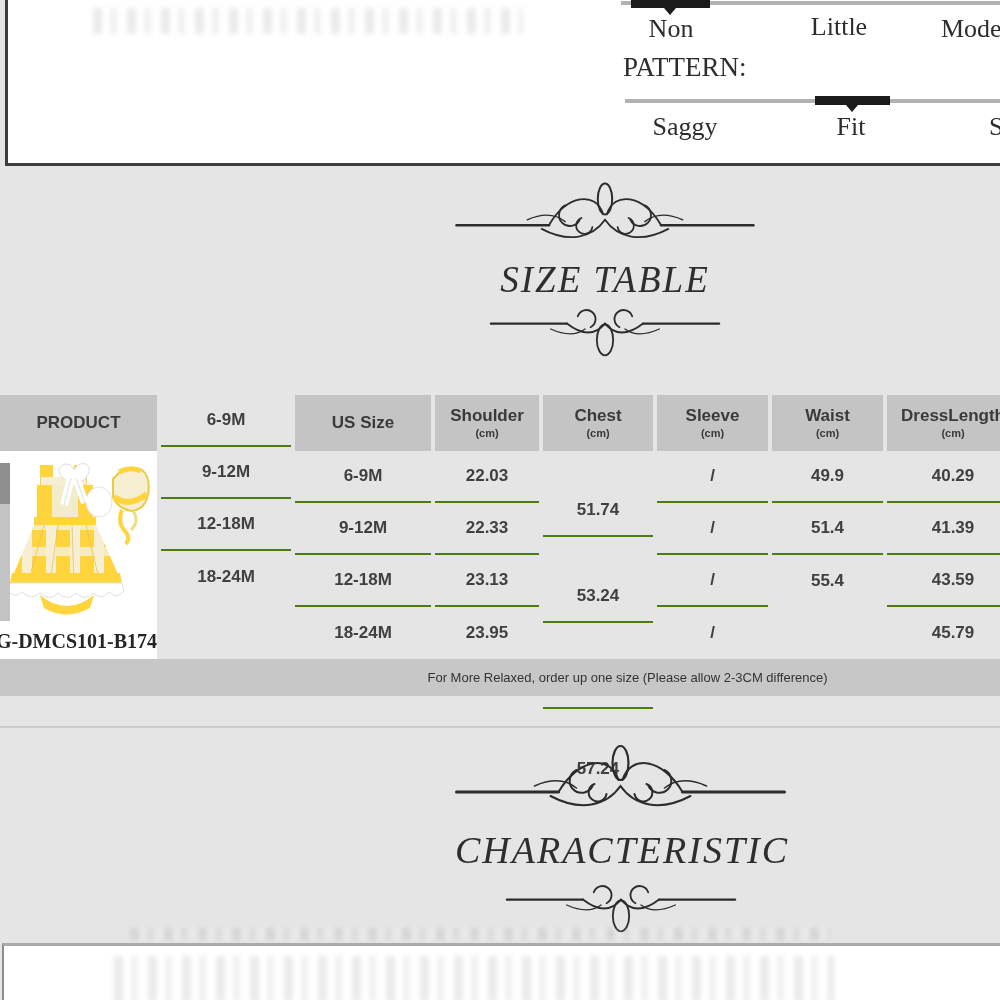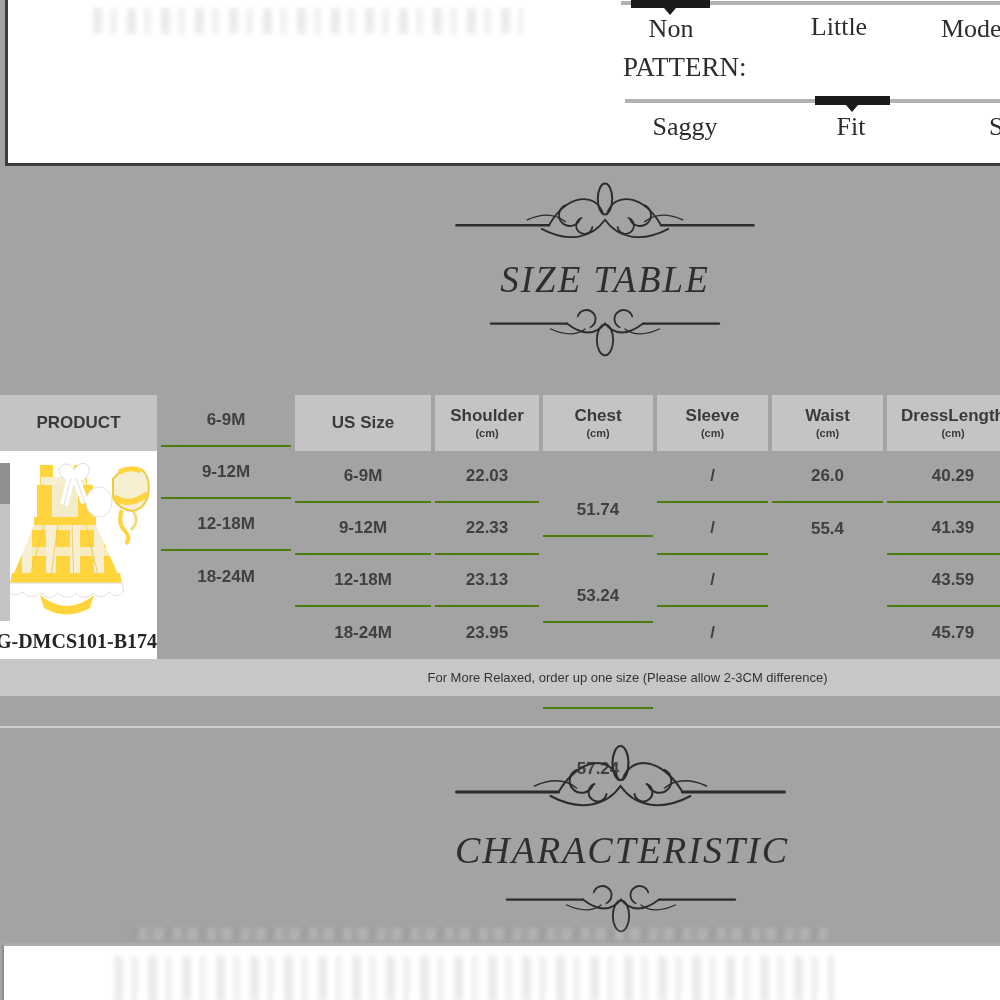--- a/index.html
+++ b/index.html
@@ -1,16 +1,16 @@
 <!DOCTYPE html>
 <html><head>
 <meta charset="utf-8">
 <style>
   html,body{margin:0;padding:0;background:#fff;}
-  .stage{position:relative;width:1000px;height:1000px;overflow:hidden;background:#a3a3a3;
+  .stage{position:relative;width:1000px;height:1000px;overflow:hidden;background:#e5e5e5;
          font-family:"Liberation Sans",sans-serif;}
 
   
   .top-panel{position:absolute;top:0;left:5px;right:0;height:163px;
              border-left:3px solid #3d3d3d;border-bottom:3px solid #3d3d3d;background:#fff;}
   .noise{position:absolute;opacity:.16;filter:blur(2px);
          background:repeating-linear-gradient(90deg,#888 0 9px,#fff 9px 17px,#aaa 17px 24px,#fff 24px 34px);}
   .track{position:absolute;height:4px;background:#b2b2b2;}
   .track-fill{position:absolute;height:9px;background:#1b1b1b;}
   .track-pointer{position:absolute;width:0;height:0;border-left:6px solid transparent;
@@ -218,21 +218,22 @@
       <div class="td sep">/</div>
       <div class="td sep">/</div>
       <div class="td">/</div>
     </div>
 
     <div class="col c-wa">
       <div class="th">
         <span>Waist</span>
         <span class="unit">(cm)</span>
       </div>
-      <div class="td sep">26.0</div>
+      <div class="td sep">49.9</div>
+      <div class="td sep">51.4</div>
       <div class="td">55.4</div>
     </div>
 
     <div class="col c-dl">
       <div class="th">
         <span>DressLength</span>
         <span class="unit">(cm)</span>
       </div>
       <div class="td sep">40.29</div>
       <div class="td sep">41.39</div>

